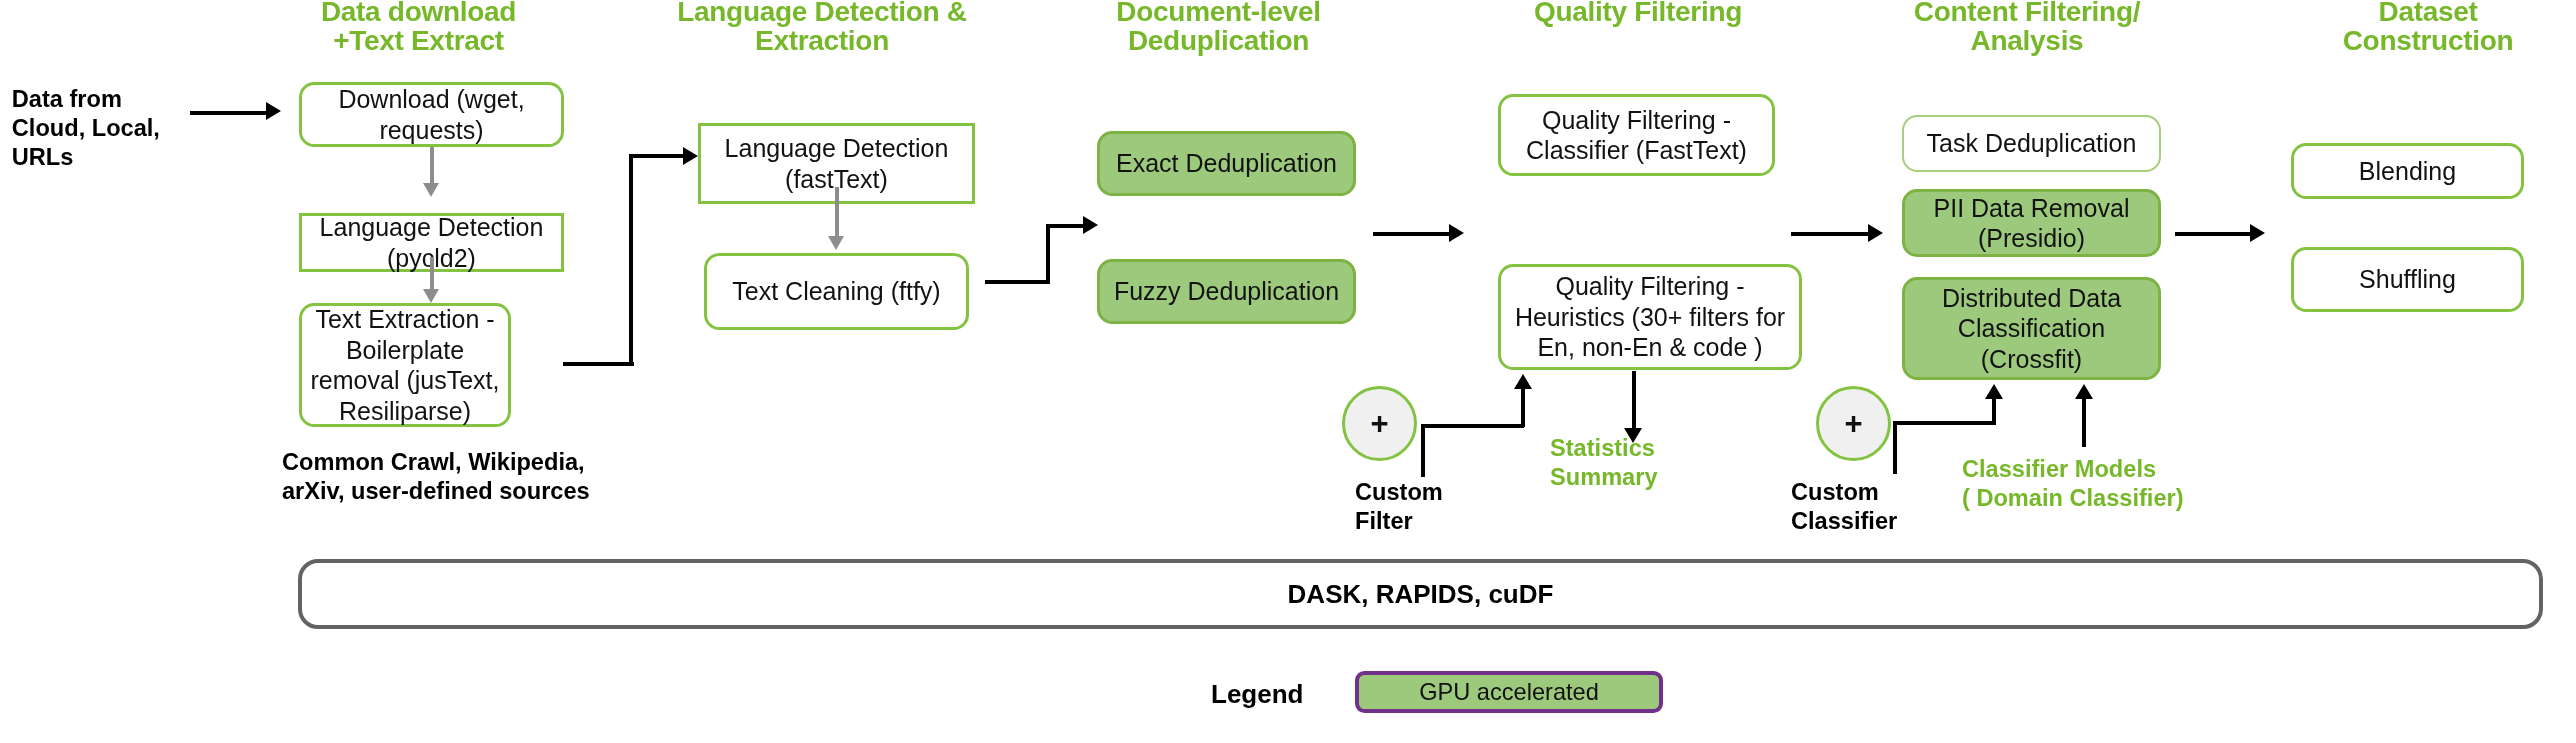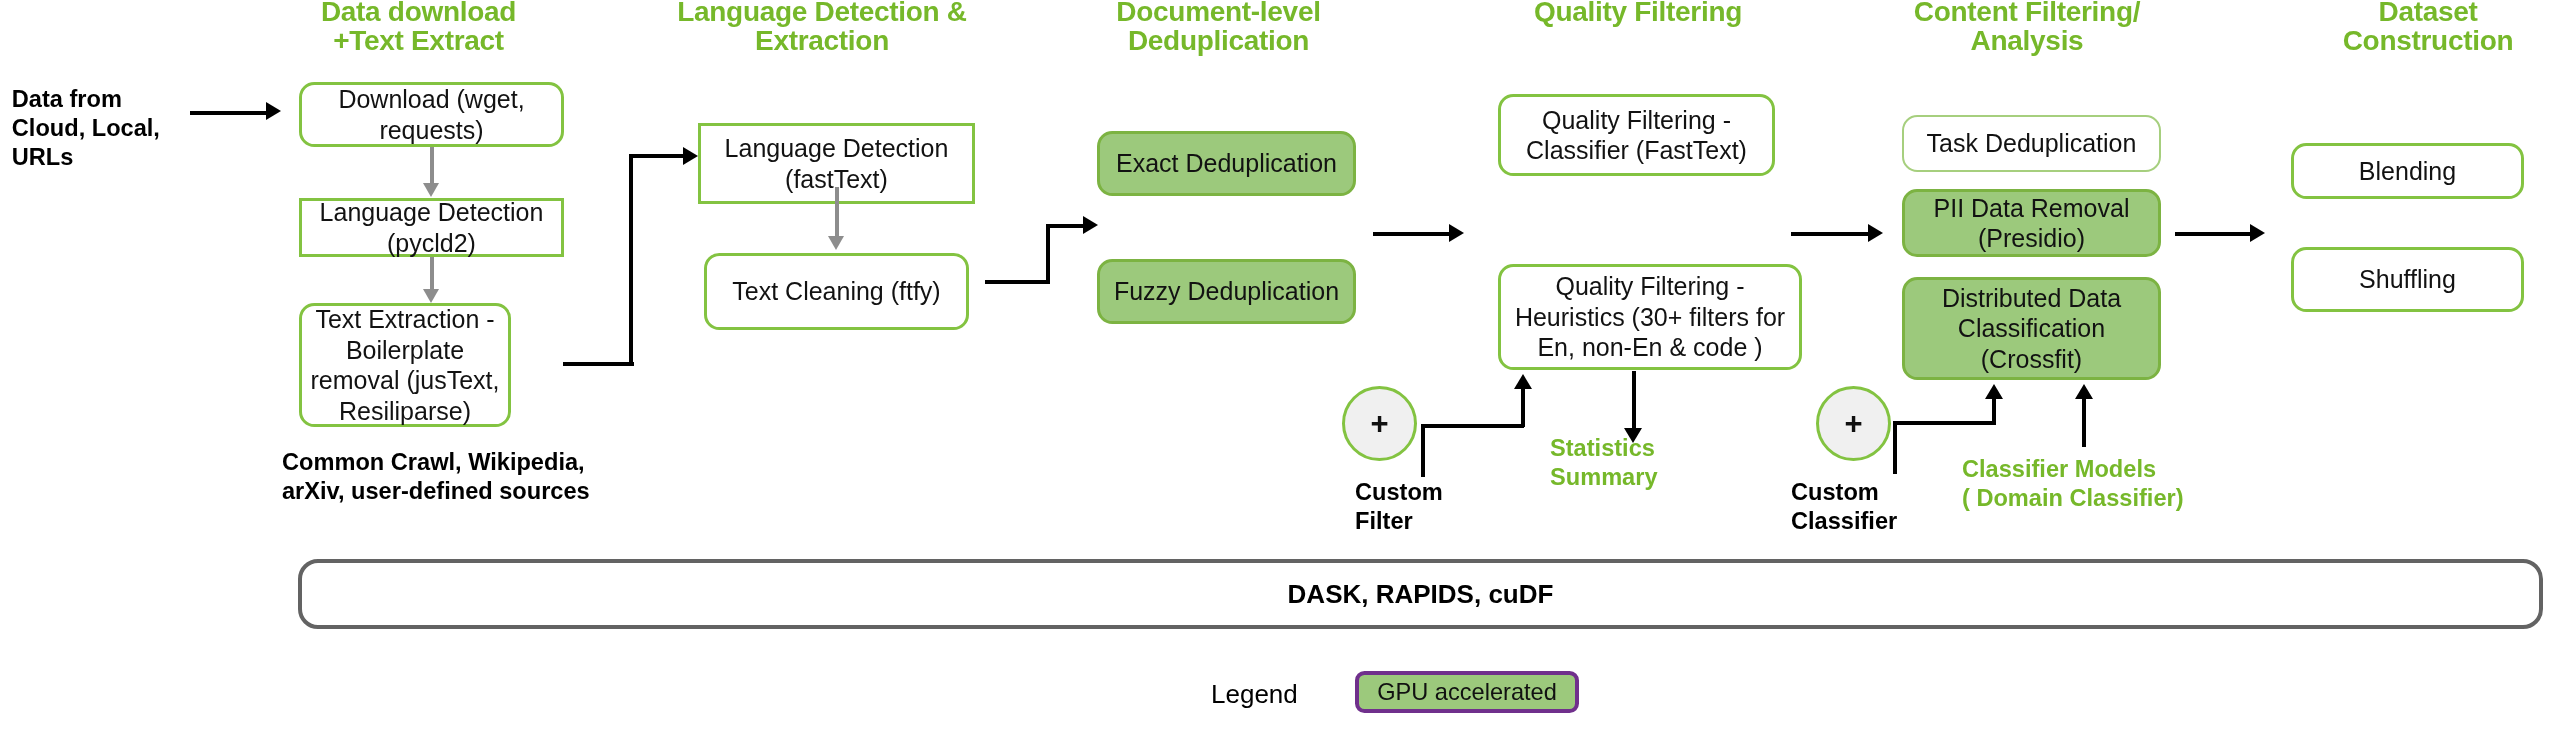--- a/index.html
+++ b/index.html
@@ -74,21 +74,21 @@
   
   .framework-bar{
     position:absolute;box-sizing:border-box;
     border:4.1px solid #636363;border-radius:20px;background:#fff;
     display:flex;align-items:center;justify-content:center;
     font-weight:bold;font-size:26px;color:#000;
   }
 
   
   .legend-label{
-    position:absolute;font-weight:normal;font-size:26px;color:#000;
+    position:absolute;font-weight:bold;font-size:26px;color:#000;
   }
   .legend-chip{
     position:absolute;box-sizing:border-box;
     border:4.1px solid #70308c;background:#9cc97c;border-radius:9.4px;
     display:flex;align-items:center;justify-content:center;
     font-size:23.6px;color:#111;
   }
 </style>
 </head>
 <body>
@@ -118,21 +118,21 @@
 
   <div class="hline" style="left:190px;top:111px;width:80px;"></div>
   <div class="arrow-r" style="left:266px;top:102px;"></div>
 
   <div class="node rounded" style="left:299px;top:82px;width:265px;height:65px;">Download
 (wget, requests)</div>
 
   <div class="vline grey" style="left:430px;top:147px;height:40px;"></div>
   <div class="arrow-d grey" style="left:423px;top:183px;"></div>
 
-  <div class="node sharp" style="left:299px;top:198px;width:265px;height:59px;">Language Detection
+  <div class="node sharp" style="left:299px;top:213px;width:265px;height:59px;">Language Detection
 (pycld2)</div>
 
   <div class="vline grey" style="left:430px;top:257px;height:37px;"></div>
   <div class="arrow-d grey" style="left:423px;top:289px;"></div>
 
   <div class="node rounded" style="left:299px;top:303px;width:212px;height:124px;">Text Extraction -
 Boilerplate removal
 (jusText,
 Resiliparse)</div>
 
@@ -220,16 +220,16 @@
   <div class="arrow-r" style="left:2250px;top:224px;"></div>
 
   <div class="node rounded" style="left:2291px;top:143px;width:233px;height:56px;">Blending</div>
 
   <div class="node rounded" style="left:2291px;top:247px;width:233px;height:65px;">Shuffling</div>
 
   <div class="framework-bar" style="left:298px;top:559px;width:2245px;height:70px;">DASK, RAPIDS, cuDF</div>
 
   <div class="legend-label" style="left:1211px;top:679px;">Legend</div>
 
-  <div class="legend-chip" style="left:1355px;top:671px;width:224px;height:42px;text-align:center;">GPU accelerated</div>
+  <div class="legend-chip" style="left:1355px;top:671px;width:308px;height:42px;text-align:center;">GPU accelerated</div>
 
 </div>
 
 
 </body></html>

